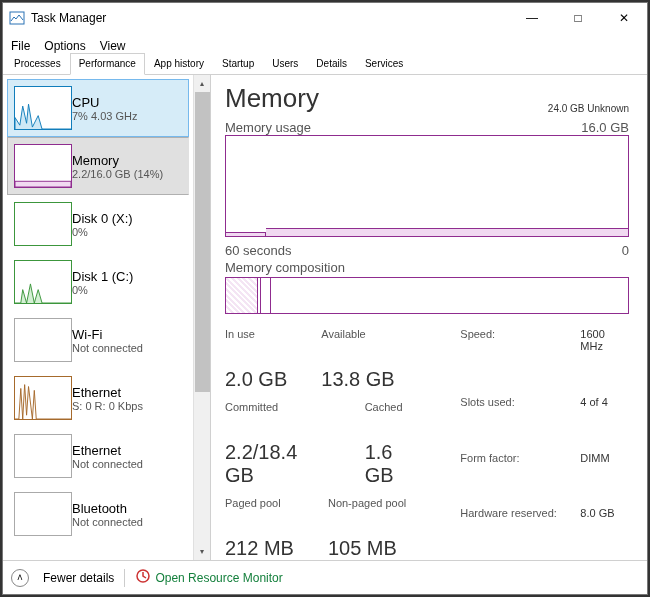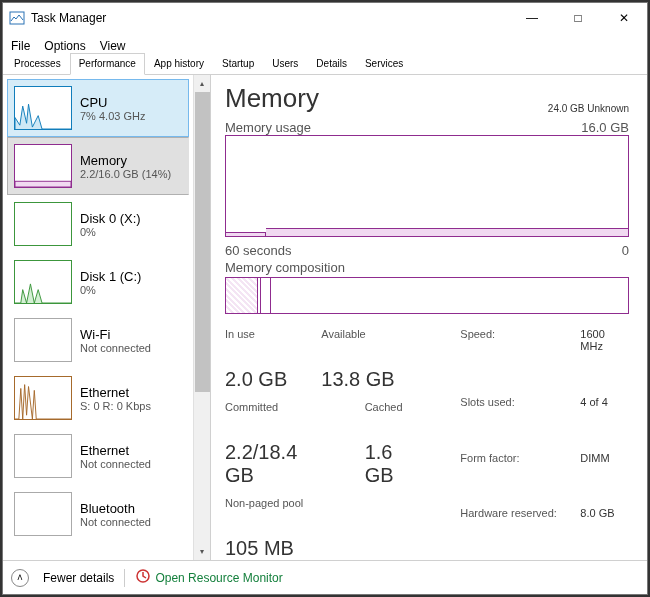--- a/index.html
+++ b/index.html
@@ -13,21 +13,21 @@
 .menubar { height: 20px; display: flex; padding-left: 8px; gap: 14px; font-size: 12px; align-items: flex-end; }
 .tabs { display: flex; font-size: 10px; border-bottom: 1px solid #d0d0d0; padding-left: 2px; }
 .tab { padding: 4px 8px; border: 1px solid transparent; position: relative; }
 .tab.active { border: 1px solid #d0d0d0; border-bottom: 1px solid #fff; background: #fff; margin-bottom: -1px; }
 .body { flex: 1; display: flex; overflow: hidden; }
 .sidebar-wrap { display:flex; border-right:1px solid #d0d0d0; }
 .sidebar { width: 190px; overflow-y: auto; padding: 4px; }
 .scrollbar { width: 17px; background: #f0f0f0; border-left:1px solid #e0e0e0; display:flex; flex-direction:column; align-items:center; }
 .scroll-arrow { width:15px; height:17px; display:flex; align-items:center; justify-content:center; font-size:8px; color:#555; }
 .scroll-thumb { width:15px; height:300px; background:#c2c2c2; margin-top:0; }
-.side-item { height: 58px; display: flex; align-items: center; padding: 4px 6px; gap: 8px; border: 1px solid transparent; cursor: default; }
+.side-item { height: 58px; display: flex; align-items: center; padding: 4px 6px; border: 1px solid transparent; cursor: default; }
 .side-item.selected-cpu { background: #d6ecf8; border: 1px solid #76b9ed; }
 .side-item.selected-mem { background: #e0e0e0; border-left: 1px solid #b0b0b0; border-top:1px solid #b0b0b0; border-bottom:1px solid #b0b0b0; }
 .mini { width: 58px; height: 44px; border: 1px solid #117dbb; background: #fff; position: relative; flex-shrink: 0; }
 .mini.mem { border-color: #8f2c8f; }
 .mini.green { border-color: #3c963c; }
 .mini.orange { border-color: #a66a2c; }
 .mini.gray { border-color: #aaa; }
 .side-text .name { font-size: 13px; color: #000; }
 .side-text .sub { font-size: 11px; color: #555; }
 .detail { flex: 1; padding: 8px 18px 0 14px; display:flex; flex-direction:column; }
@@ -229,20 +229,24 @@
               <div>Committed</div>
               <div class="val">2.2/18.4 GB</div>
             </div>
             <div>
               <div>Cached</div>
               <div class="val">1.6 GB</div>
             </div>
           </div>
           <div class="row row2">
             <div>
+              <div>Paged pool</div>
+              <div class="val">212 MB</div>
+            </div>
+            <div>
               <div>Non-paged pool</div>
               <div class="val">105 MB</div>
             </div>
           </div>
         </div>
         <div class="kv">
           <span>Speed:</span>
           <span class="v">1600 MHz</span>
           <span>Slots used:</span>
           <span class="v">4 of 4</span>

